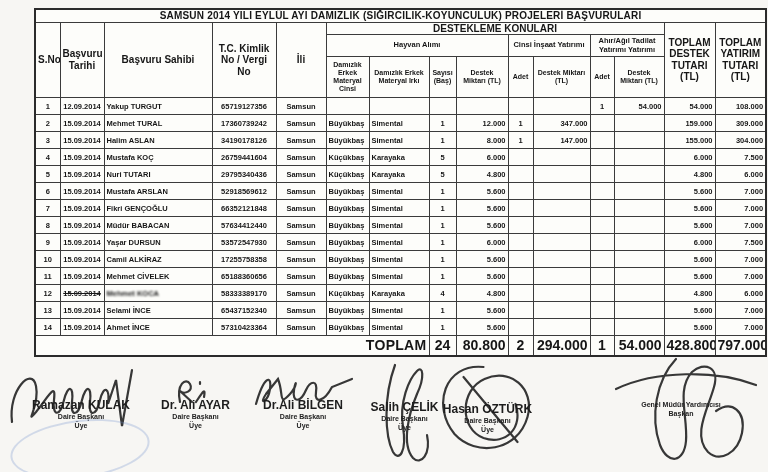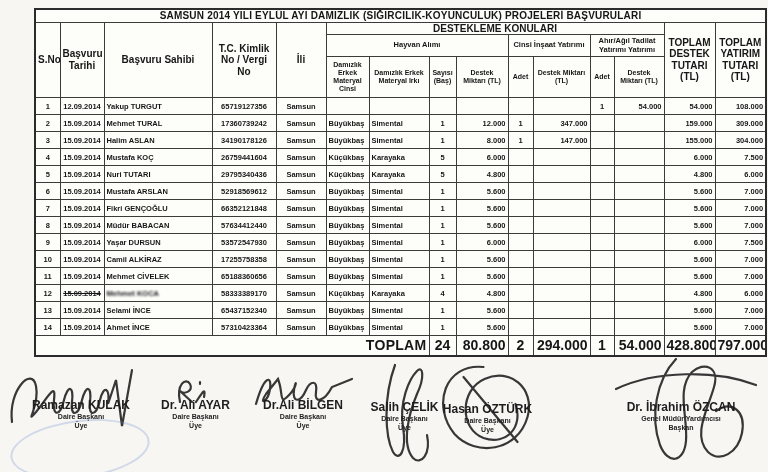--- a/index.html
+++ b/index.html
@@ -408,19 +408,18 @@
         <div class="sig-name">Hasan ÖZTÜRK</div>
         <div class="sig-title">Daire Başkanı</div>
         <div class="sig-role">Üye</div>
       </div>
     </div>
     <div class="sig" style="left: 596px; top: 352px; width: 170px;">
       <svg width="170" height="120" viewBox="0 0 170 120">
         <path d="M80,7 C60,28 54,65 64,93 C72,113 88,111 90,89 C92,65 80,37 96,20 C108,9 124,15 118,35 C112,57 96,83 112,100 C124,111 142,101 146,81 C150,59 136,48 120,59 M20,37 C60,18 120,18 160,33" fill="none" stroke="#1c1c1c" stroke-width="2.2" stroke-linecap="round" opacity="0.88"></path>
       </svg>
       <div class="sig-text" style="padding-top:48px">
-        <div class="sig-name">Dr. İbrahim ÖZCAN</div>
         <div class="sig-title">Genel Müdür Yardımcısı</div>
         <div class="sig-role">Başkan</div>
       </div>
     </div>
   </div>
 <div class="stamp"></div>
 
 </body></html>

